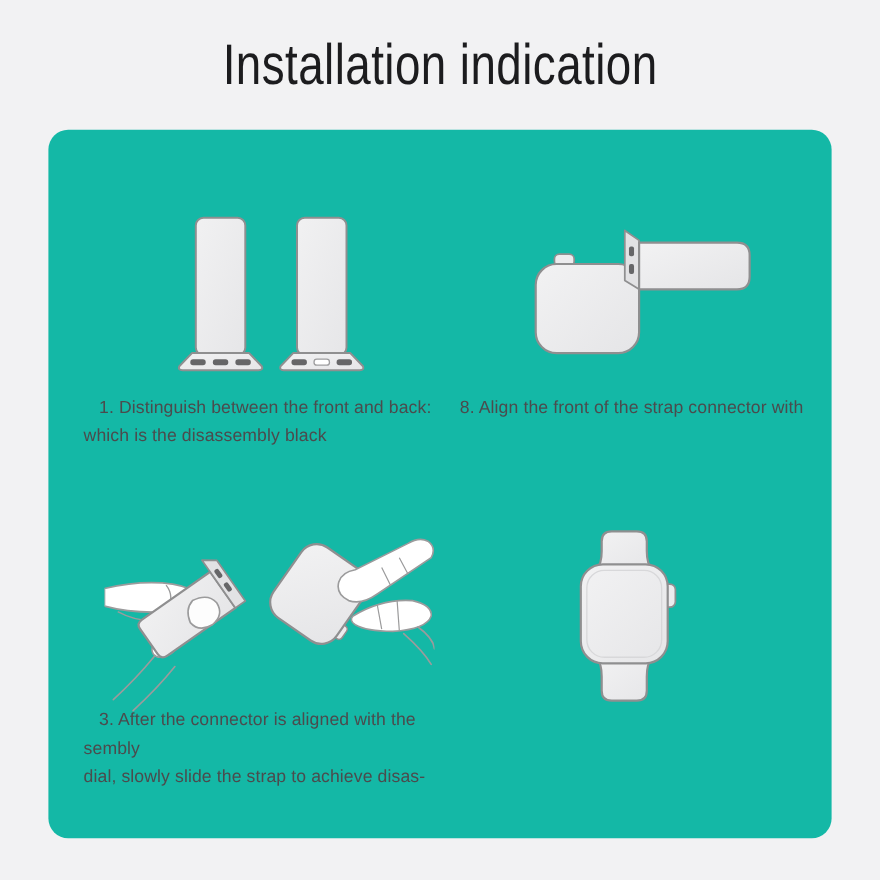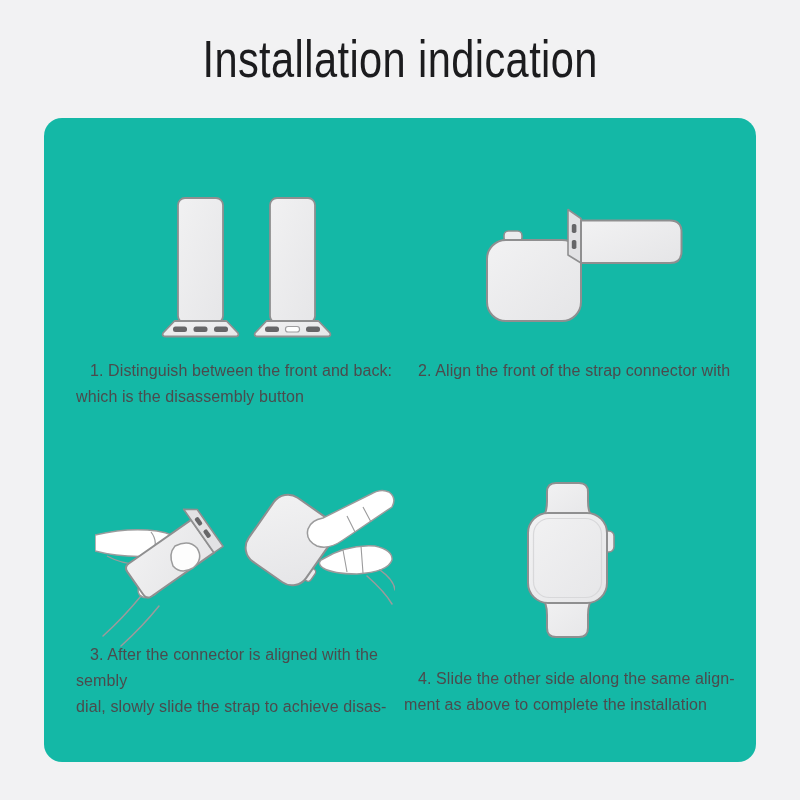--- a/index.html
+++ b/index.html
@@ -137,31 +137,27 @@
     </defs>
     <path d="M66,13 H89 Q98,13 98,22 V31 Q98,43 103,48 H52 Q57,43 57,31 V22 Q57,13 66,13 Z" fill="url(#grad4)" stroke="#8f8f90" stroke-width="2"></path>
     <path d="M52,128 H103 Q98,133 98,145 V158 Q98,167 89,167 H66 Q57,167 57,158 V145 Q57,133 52,128 Z" fill="url(#grad4)" stroke="#8f8f90" stroke-width="2"></path>
     <rect x="112" y="61" width="12" height="21" rx="5" fill="#ececee" stroke="#8f8f90" stroke-width="1.6"></rect>
     <rect x="38" y="43" width="79" height="90" rx="20" fill="url(#grad4)" stroke="#8f8f90" stroke-width="2"></rect>
     <rect x="43.5" y="48.5" width="68" height="79" rx="16" fill="none" stroke="#d8d8da" stroke-width="1.2"></rect>
   </svg>
 
   <div id="text1" class="step-text">
     <div class="line">1. Distinguish between the front and back:</div>
-    <div class="line">which is the disassembly button</div>
+    <div class="line">which is the disassembly black</div>
   </div>
 
   <div id="text2" class="step-text">
-    <div class="line">2. Align the front of the strap connector with</div>
+    <div class="line">8. Align the front of the strap connector with</div>
   </div>
 
   <div id="text3" class="step-text">
     <div class="line">3. After the connector is aligned with the</div>
     <div class="line">sembly</div>
     <div class="line">dial, slowly slide the strap to achieve disas-</div>
   </div>
 
-  <div id="text4" class="step-text">
-    <div class="line">4. Slide the other side along the same align-</div>
-    <div class="line">ment as above to complete the installation</div>
-  </div>
 
 </div>
 
 </body></html>

